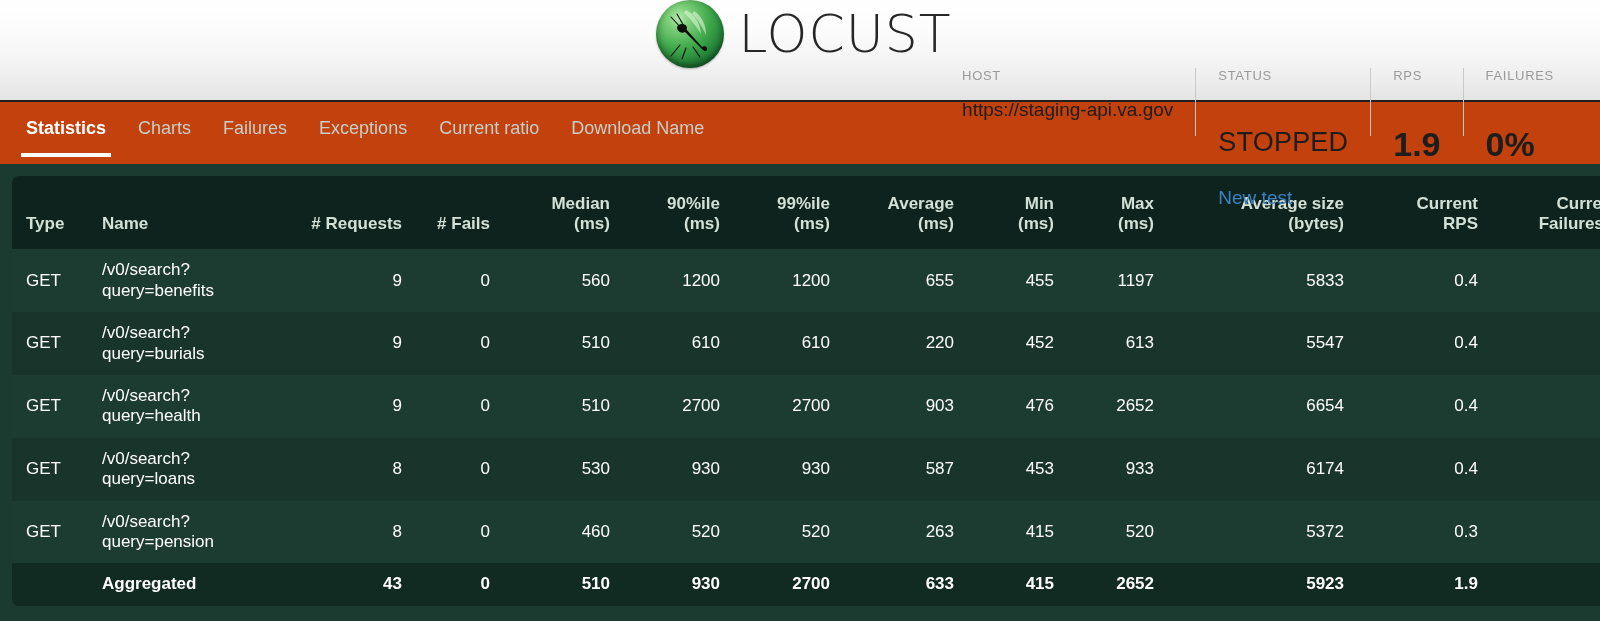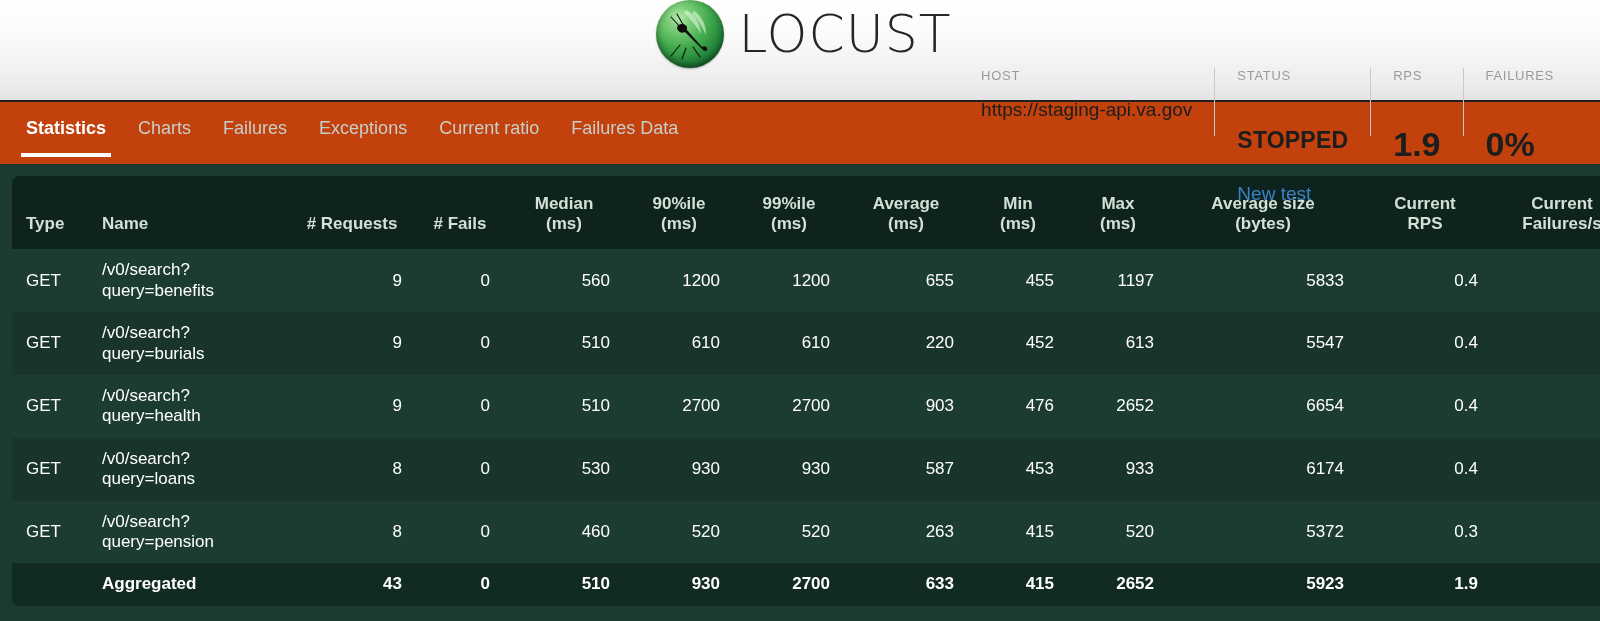--- a/index.html
+++ b/index.html
@@ -74,21 +74,21 @@
     font-weight: 400;
     margin-bottom: 16px;
     white-space: nowrap;
   }
   .stat-value {
     font-size: 18px;
     color: #1d1d1d;
     white-space: nowrap;
   }
   .stat-value.host { font-size: 19px; font-weight: 400; }
-  .stat-value.strong { font-size: 23px; font-weight: 700; letter-spacing: 0.2px; }
+  .stat-value.strong { font-size: 27px; font-weight: 400; letter-spacing: 0.2px; }
   .stat-value.big { font-size: 34px; font-weight: 700; line-height: 1.05; }
   .stat-link {
     font-size: 19px;
     color: #3a82c4;
     text-decoration: none;
     margin-top: 1px;
     cursor: pointer;
   }
 
   
@@ -135,21 +135,21 @@
   table.stats th {
     color: #d3e0d6;
     font-size: 17px;
     font-weight: 700;
     padding: 18px 14px 16px 14px;
     vertical-align: bottom;
     line-height: 1.16;
     white-space: pre-line;
   }
   table.stats th.left { text-align: left; }
-  table.stats th.right { text-align: center; }
+  table.stats th.right { text-align: right; }
 
   table.stats tbody td {
     font-size: 17px;
     color: #ffffff;
     padding: 11px 14px;
     line-height: 1.2;
     vertical-align: middle;
     white-space: pre-line;
   }
   table.stats tbody tr.odd  { background: #1d3c31; }
@@ -223,21 +223,21 @@
     </div>
   </div>
 </div>
 
 <div class="tabbar" id="tabbar">
     <div class="tab active">Statistics</div>
     <div class="tab">Charts</div>
     <div class="tab">Failures</div>
     <div class="tab">Exceptions</div>
     <div class="tab">Current ratio</div>
-    <div class="tab">Failures Data</div>
+    <div class="tab">Download Name</div>
   </div>
 
 <div class="table-wrap">
   <table class="stats">
     <colgroup>
       <col class="c-type">
         <col class="c-name">
         <col class="c-req">
         <col class="c-fail">
       <col class="c-med">

